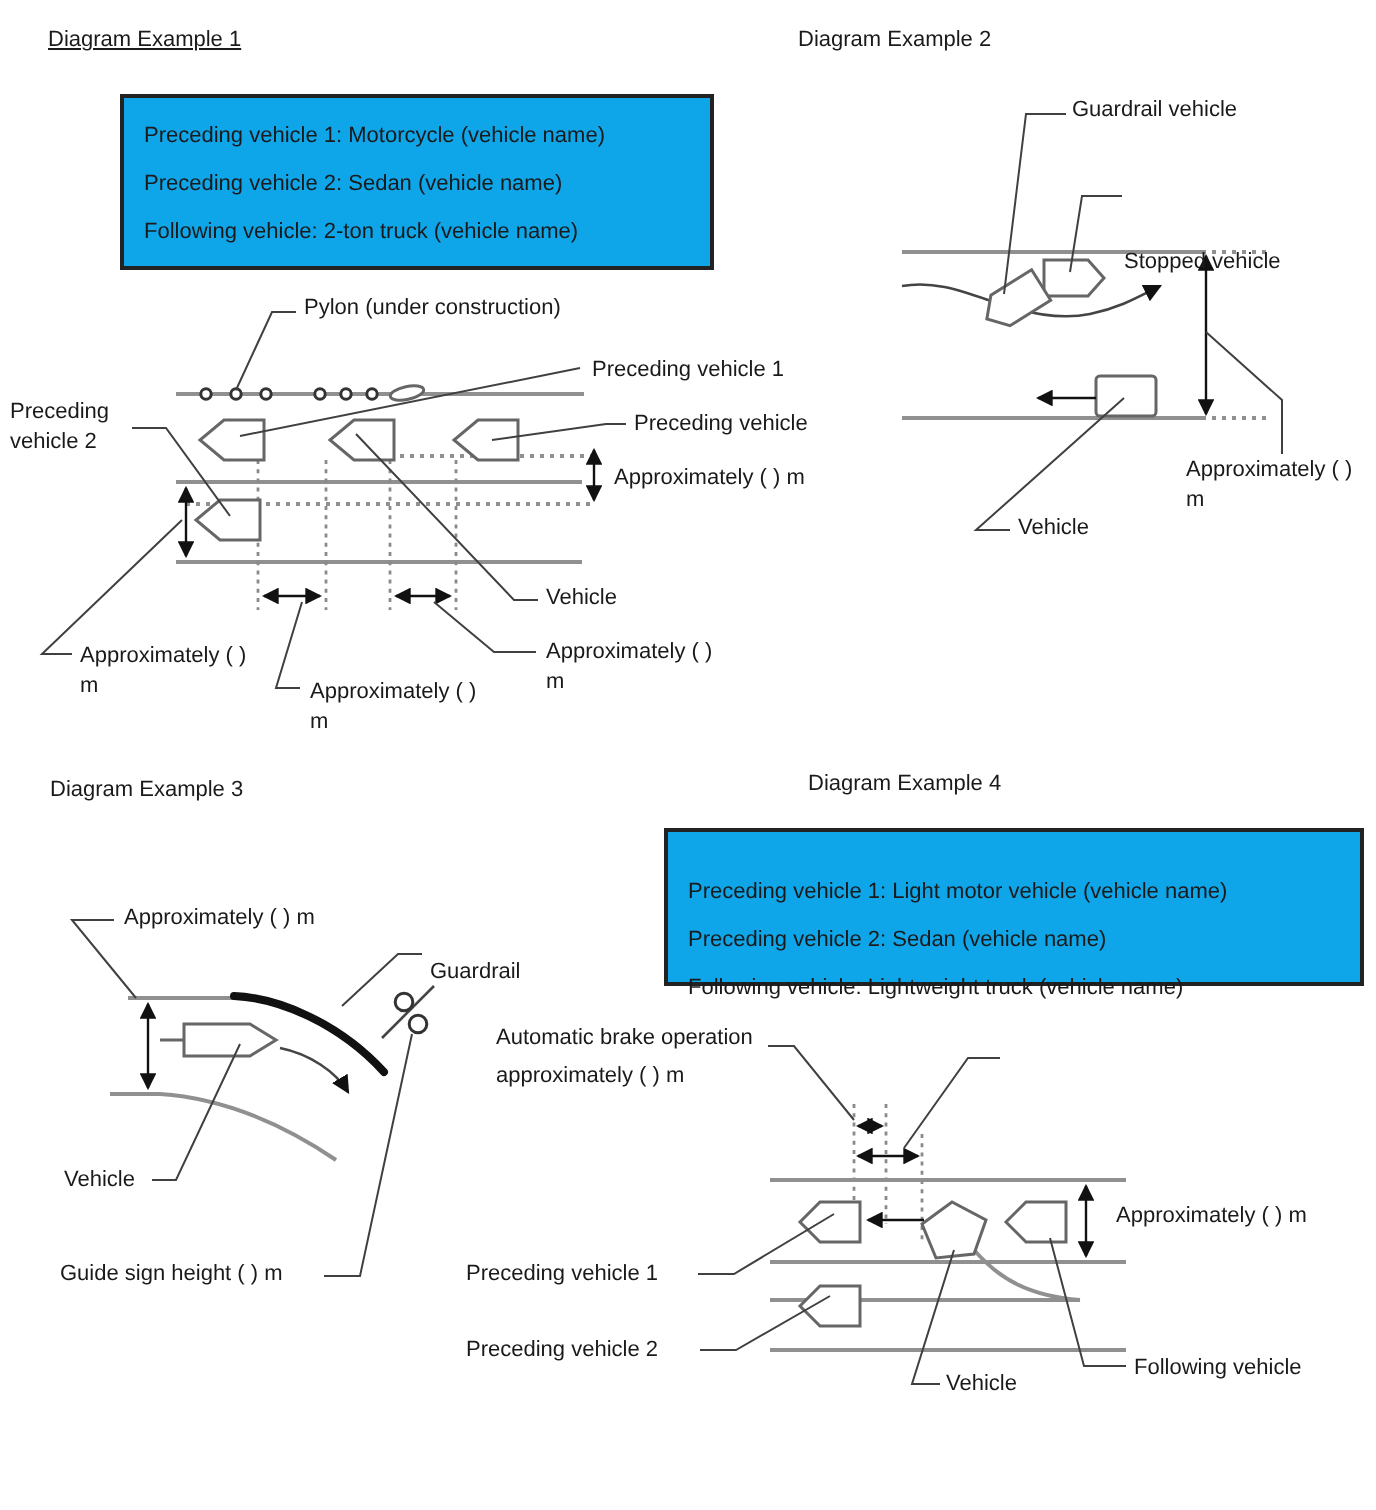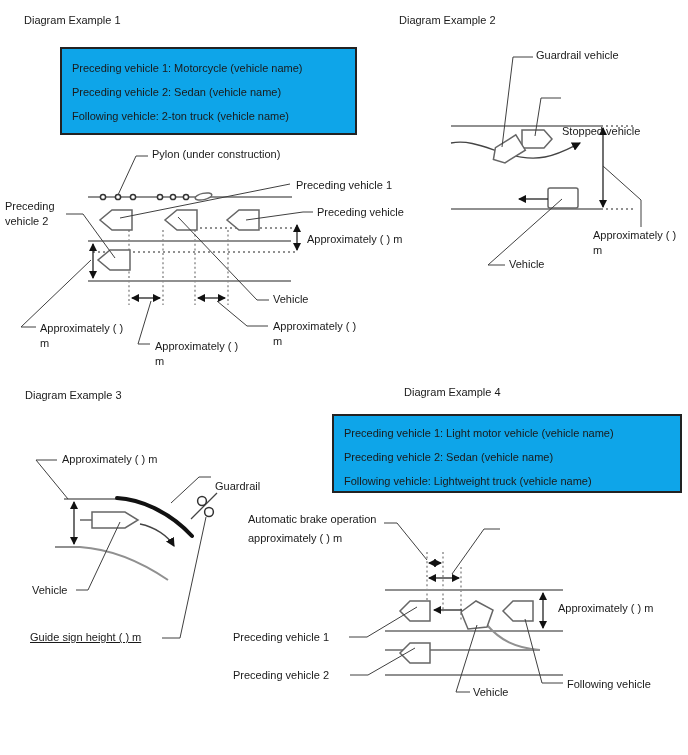--- a/index.html
+++ b/index.html
@@ -10,38 +10,38 @@
   .lbl{position:absolute;font-size:11px;line-height:13px;white-space:nowrap;}
   .wrap{white-space:normal;line-height:15px;}
   .wrap2{white-space:normal;line-height:19px;}
   .title{font-size:11px;}
   .legend{
     position:absolute;box-sizing:border-box;border:2px solid #222;background:#0ea5e9;
     font-size:11px;
   }
   .legend > div{line-height:24px;white-space:nowrap;padding-left:10px;}
   #legend1{left:60px;top:47px;width:297px;height:88px;padding-top:7px;}
-  #legend4{left:332px;top:414px;width:350px;height:79px;padding-top:5px;}
+  #legend4{left:332px;top:414px;width:350px;height:79px;padding-top:18px;}
   svg{position:absolute;overflow:visible;}
   .road{stroke:#909090;stroke-width:2;fill:none;}
   .roaddot{stroke:#909090;stroke-width:2;fill:none;stroke-dasharray:2,3;}
   .mdot{stroke:#8a8a8a;stroke-width:1.4;fill:none;stroke-dasharray:2,2.6;}
   .veh{fill:#fff;stroke:#666;stroke-width:1.5;stroke-linejoin:miter;}
   .leader{stroke:#404040;stroke-width:1;fill:none;}
   .meas{stroke:#111;stroke-width:1.2;fill:none;}
   .traj{stroke:#444;stroke-width:1.3;fill:none;}
   .rail{stroke:#111;stroke-width:4;fill:none;stroke-linecap:round;}
   .sign{fill:#fff;stroke:#333;stroke-width:1.5;}
 </style>
 </head>
 <body>
 
 <div id="canvas">
 
-  <div class="lbl title" style="left:24px;top:14px;">Diagram Example 1</div>
+  <div class="lbl title" style="left:24px;top:14px;text-decoration:underline;">Diagram Example 1</div>
 
   <div id="legend1" class="legend">
     <div>Preceding vehicle 1: Motorcycle (vehicle name)</div>
     <div>Preceding vehicle 2: Sedan (vehicle name)</div>
     <div>Following vehicle: 2-ton truck (vehicle name)</div>
   </div>
 
   <svg style="left:0;top:140px;" width="440" height="225" viewBox="0 0 440 225">
     <defs>
       <marker id="ah1" viewBox="0 0 8 8" refX="7" refY="4" markerWidth="7" markerHeight="7" orient="auto-start-reverse">
@@ -165,21 +165,21 @@
       <polyline class="leader" points="57,20 36,20 68,59"></polyline>
       <polyline class="leader" points="211,37 199,37 171,63"></polyline>
       <polyline class="leader" points="76,150 88,150 120,82"></polyline>
       <polyline class="leader" points="162,198 180,198 206,77"></polyline>
     </g>
   </svg>
 
   <div class="lbl" style="left:62px;top:453px;">Approximately ( ) m</div>
   <div class="lbl" style="left:215px;top:470px;margin-top:10px;">Guardrail</div>
   <div class="lbl" style="left:32px;top:584px;">Vehicle</div>
-  <div class="lbl" style="left:30px;top:631px;text-decoration:underline;">Guide sign height ( ) m</div>
+  <div class="lbl" style="left:30px;top:631px;">Guide sign height ( ) m</div>
 
   <div class="lbl title" style="left:404px;top:386px;">Diagram Example 4</div>
 
   <div id="legend4" class="legend">
     <div>Preceding vehicle 1: Light motor vehicle (vehicle name)</div>
     <div>Preceding vehicle 2: Sedan (vehicle name)</div>
     <div>Following vehicle: Lightweight truck (vehicle name)</div>
   </div>
 
   <svg style="left:230px;top:510px;" width="458" height="195" viewBox="0 0 458 195">

